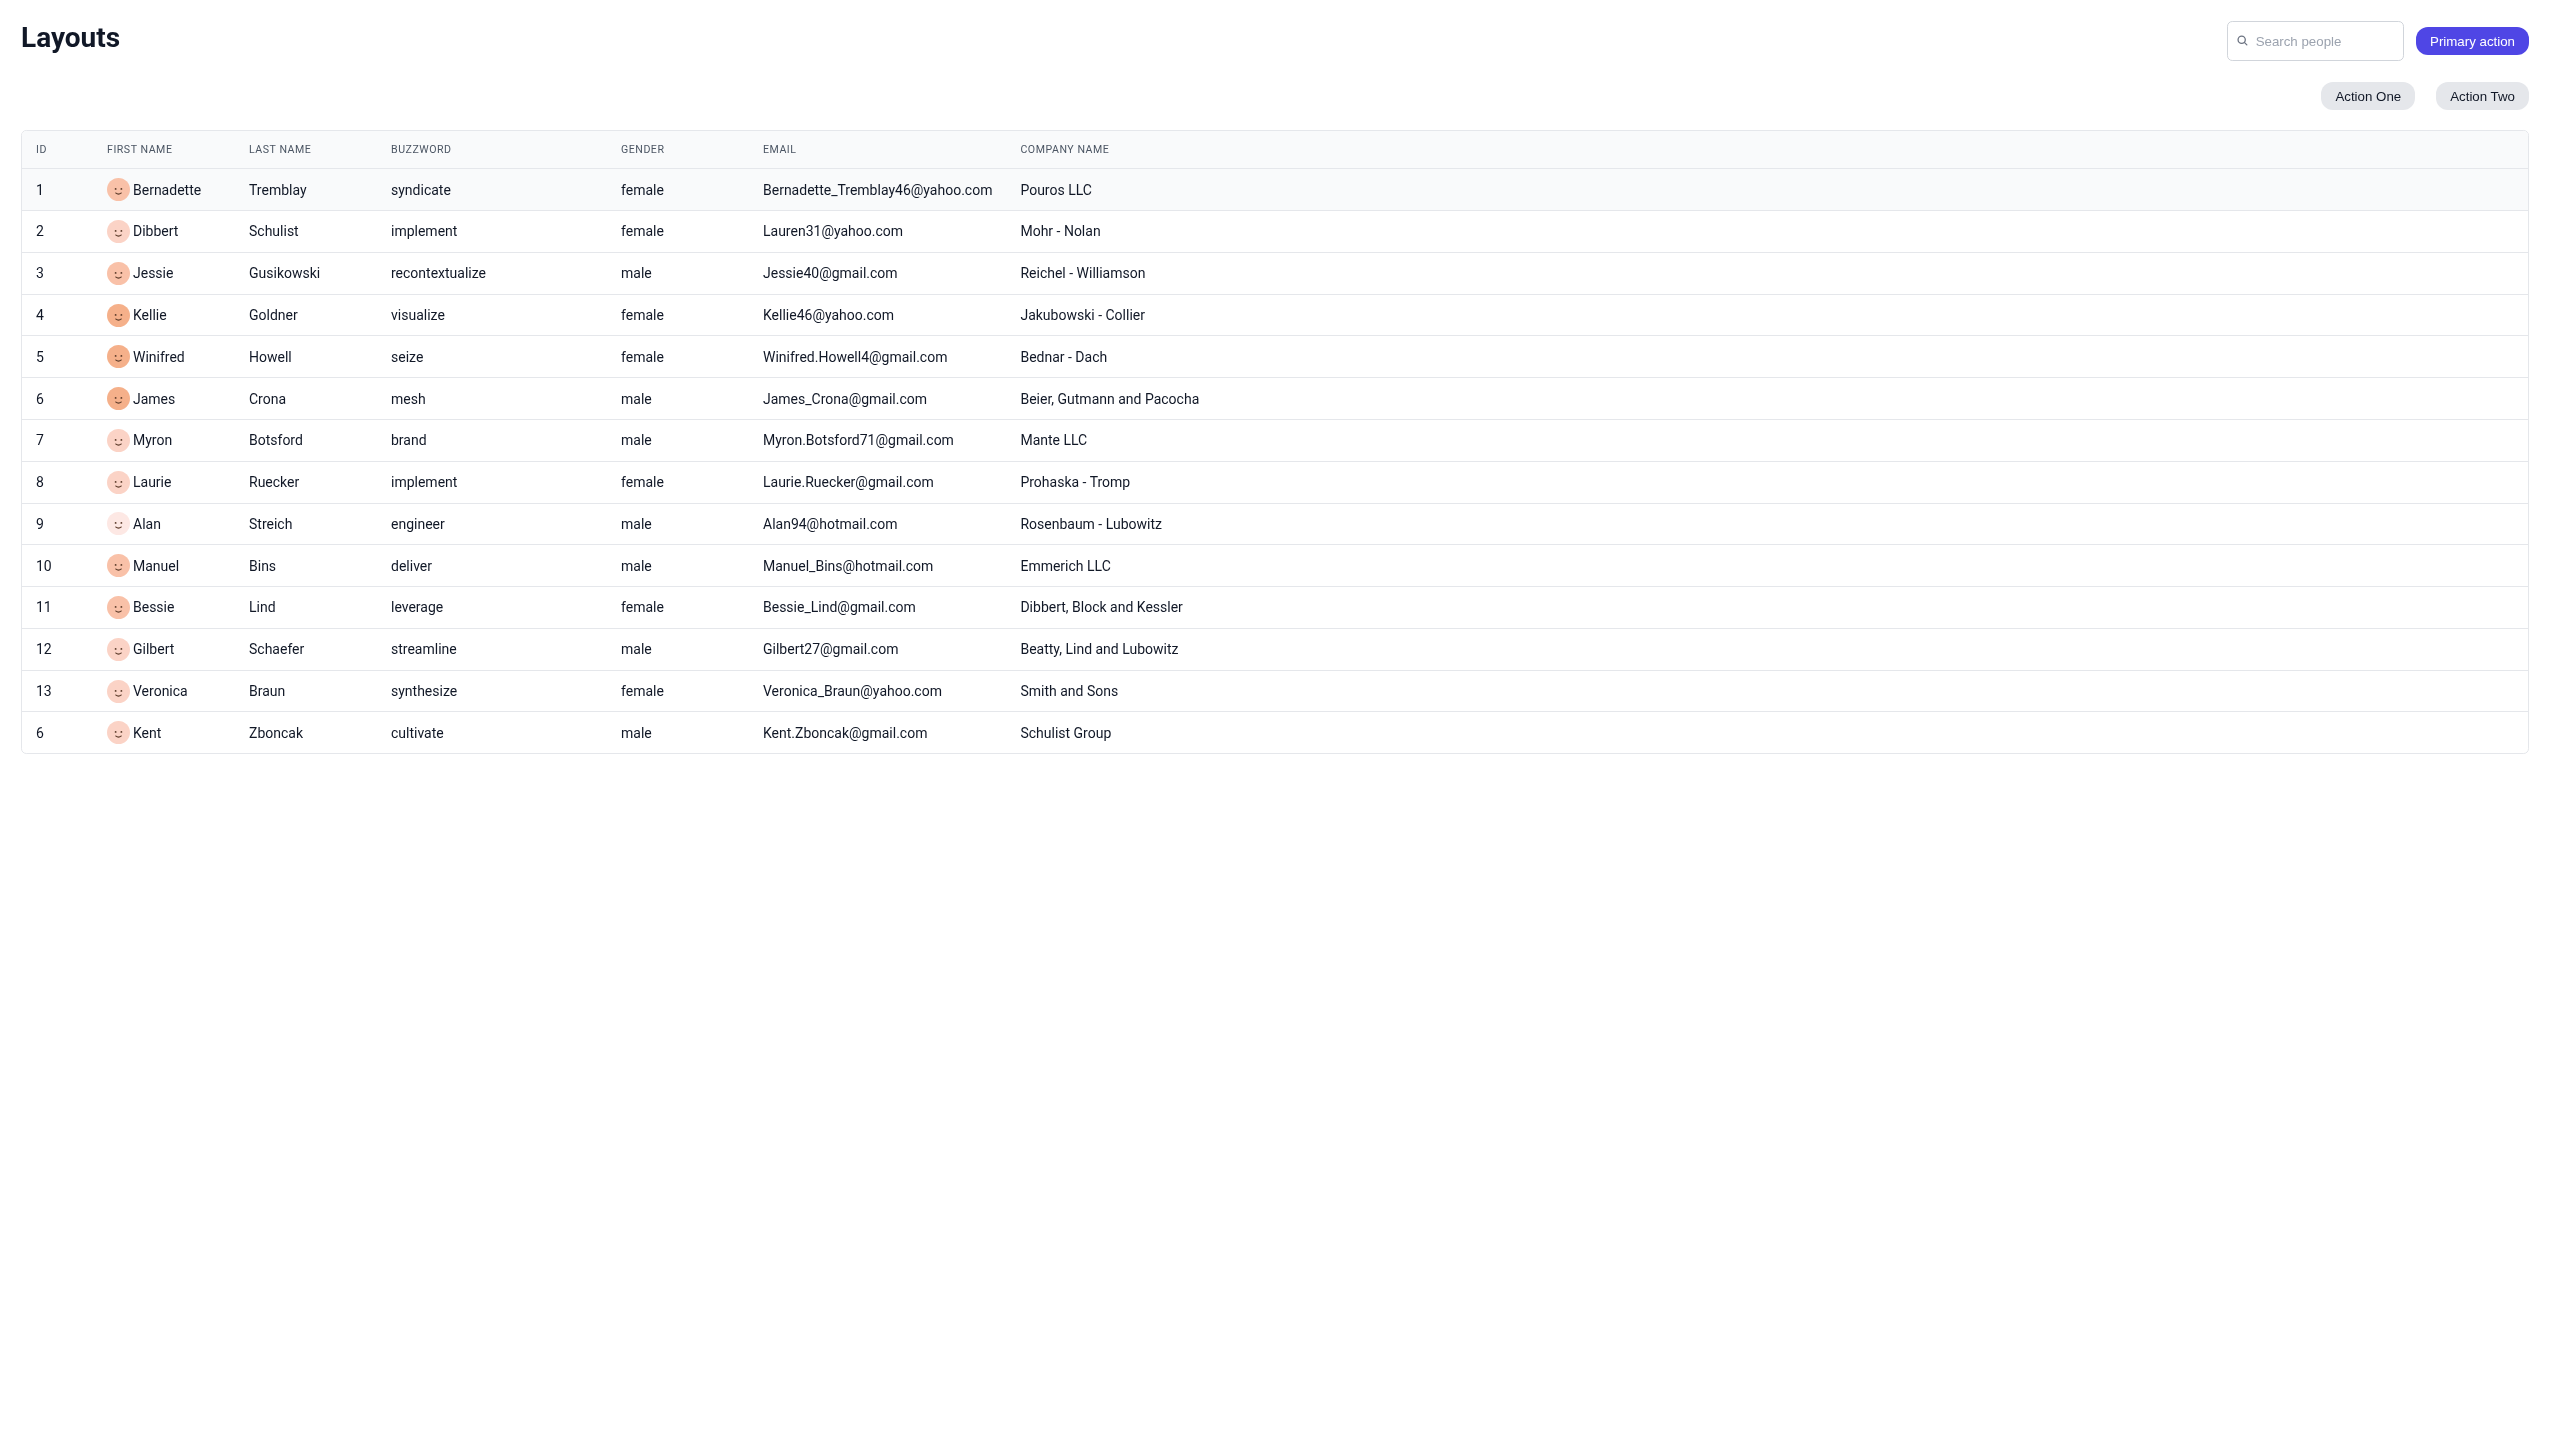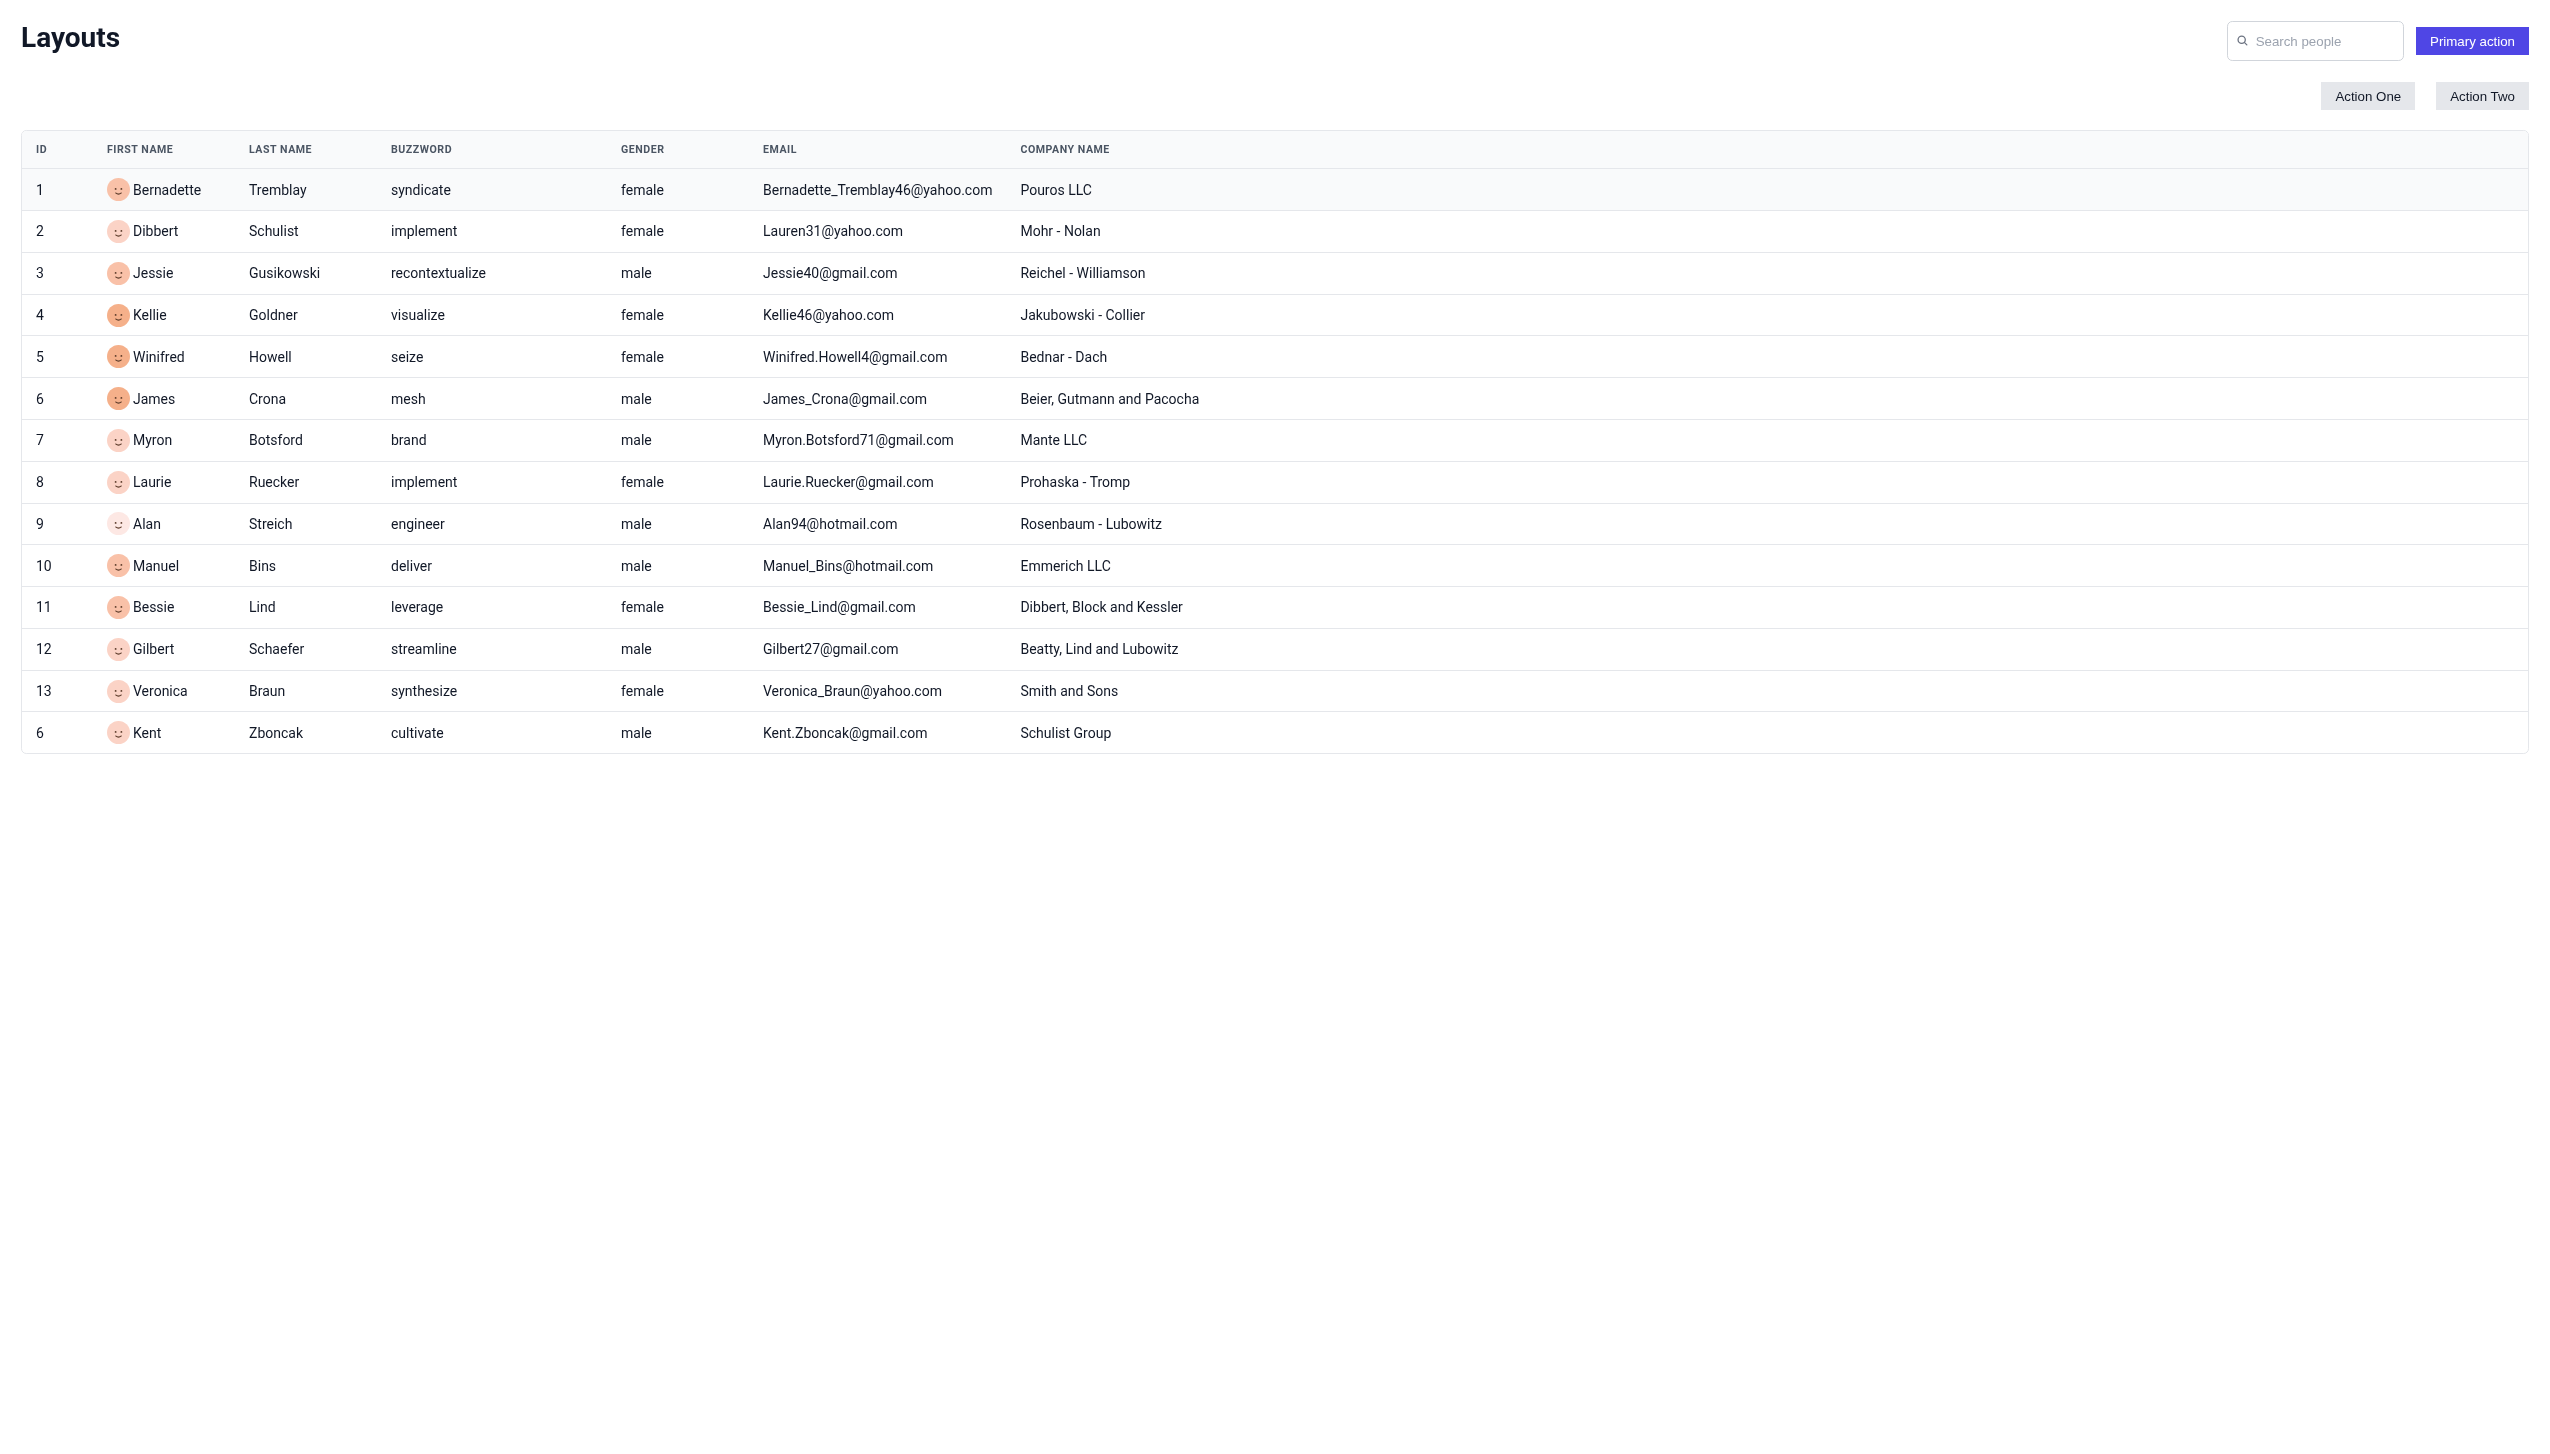--- a/index.html
+++ b/index.html
@@ -46,21 +46,21 @@
     left: 8.9px;
     top: 50%;
     transform: translateY(-50%);
     color: #6b7280;
     pointer-events: none;
   }
   .btn {
     height: 28px;
     padding: 0 14px;
     border: none;
-    border-radius: 0;
+    border-radius: 12px;
     font-size: 13.3px;
     font-weight: 500;
     cursor: pointer;
     display: inline-flex;
     align-items: center;
   }
   .btn-primary {
     background: #4f46e5;
     color: #ffffff;
   }
@@ -80,21 +80,21 @@
     overflow: hidden;
   }
   table {
     width: 100%;
     border-collapse: collapse;
   }
   thead th {
     background: #f9fafb;
     text-align: left;
     font-size: 10.6px;
-    font-weight: 700;
+    font-weight: 400;
     letter-spacing: 0.05em;
     text-transform: uppercase;
     color: #4b5563;
     padding: 12.4px 14px;
     border-bottom: 0.9px solid #e5e7eb;
   }
   tbody td {
     padding: 8.9px 14px;
     border-top: 0.9px solid #e5e7eb;
     font-size: 14px;

